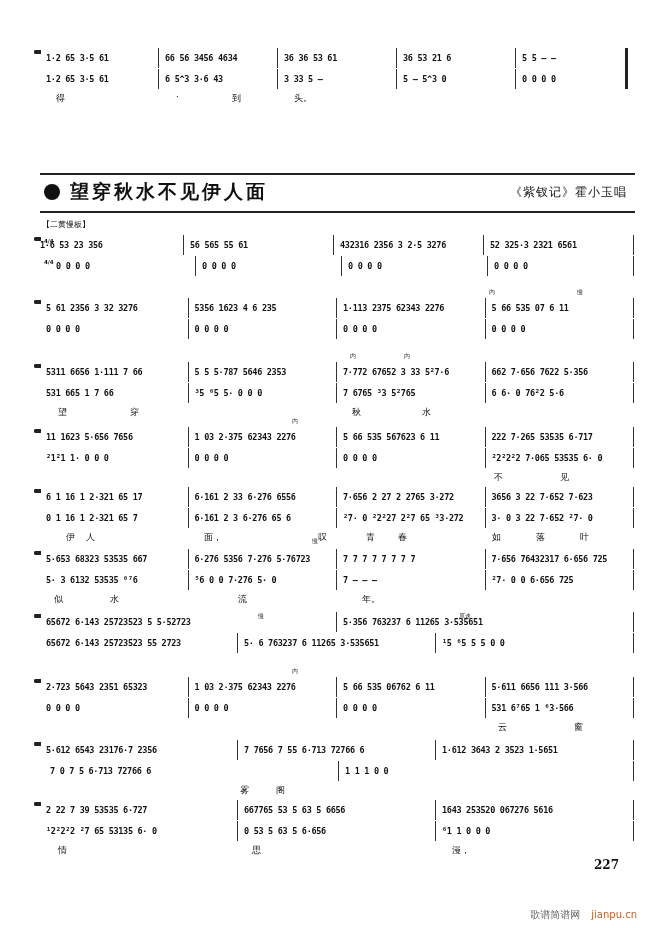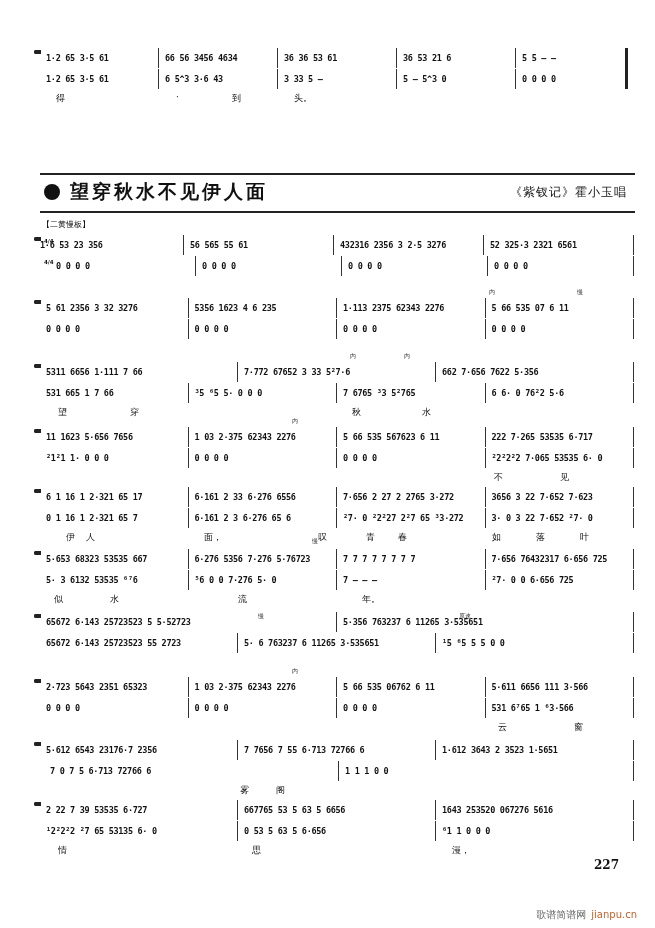--- a/index.html
+++ b/index.html
@@ -44,21 +44,21 @@
   .title-source {
     position: absolute; right: 8px; top: 11px; font-size: 12px; letter-spacing: 1px;
     font-family: Liberation Mono, monospace;
   }
   .section-label { position: absolute; left: 42px; top: 219px; font-size: 8px; font-family: "DejaVu Serif", serif; }
   .page-number { position: absolute; right: 36px; top: 858px; font-size: 12px; font-weight: bold; font-family: "DejaVu Serif", serif; }
   .watermark {
     position: absolute; right: 18px; top: 908px; font-size: 10px; color: #666;
     font-family: "DejaVu Sans", sans-serif;
   }
-  .watermark .wm-url { color: #c0622a; margin-left: 5px; }
+  .watermark .wm-url { color: #c0622a; margin-left: 11px; }
 </style>
 </head>
 <body>
 
 <div class="system" style="top:48px;">
   <div class="brace"></div>
   <div class="staff top">
     <div class="measures">
       <div class="measure first">1·2 65 3·5 61</div>
       <div class="measure">66 56 3456 4634</div>
@@ -138,20 +138,21 @@
   </div>
 </div>
 
 <div class="system" style="top:362px;">
   <div class="brace"></div>
   <span class="mark" style="left:316px;top:-10px">内</span>
   <span class="mark" style="left:370px;top:-10px">内</span>
   <div class="staff top">
     <div class="measures">
       <div class="measure first">5311 6656 1·111 7 66</div>
+      <div class="measure">5 5 5·787 5646 2353</div>
       <div class="measure">7·772 67652 3 33 5²7·6</div>
       <div class="measure">662 7·656 7622 5·356</div>
     </div>
   </div>
   <div class="staff bottom">
     <div class="measures">
       <div class="measure first">531 665 1 7 66</div>
       <div class="measure">³5 ⁶5 5· 0 0 0</div>
       <div class="measure">7 6765 ³3 5²765</div>
       <div class="measure">6 6· 0 76²2 5·6</div>

